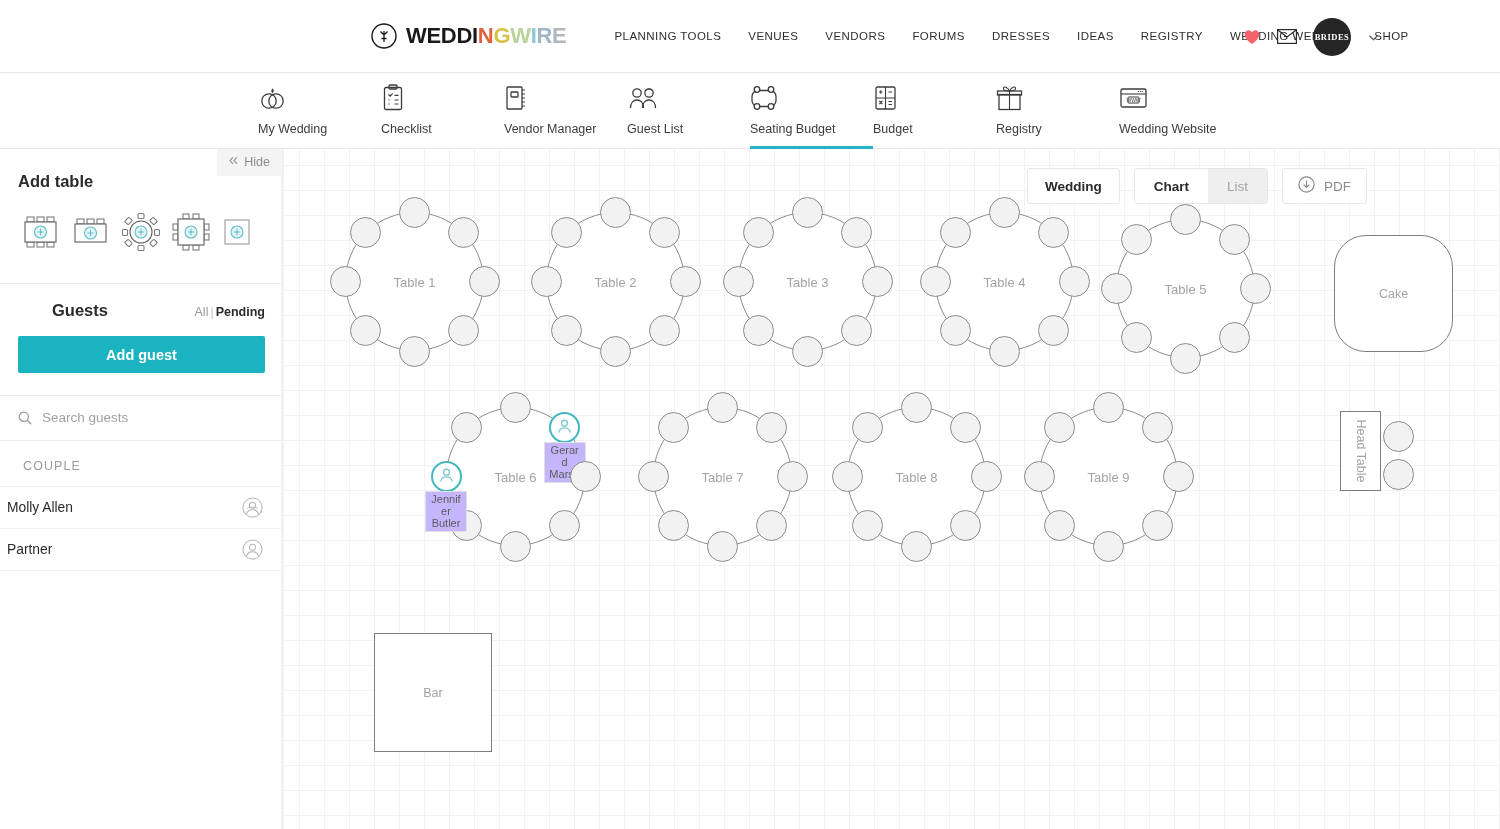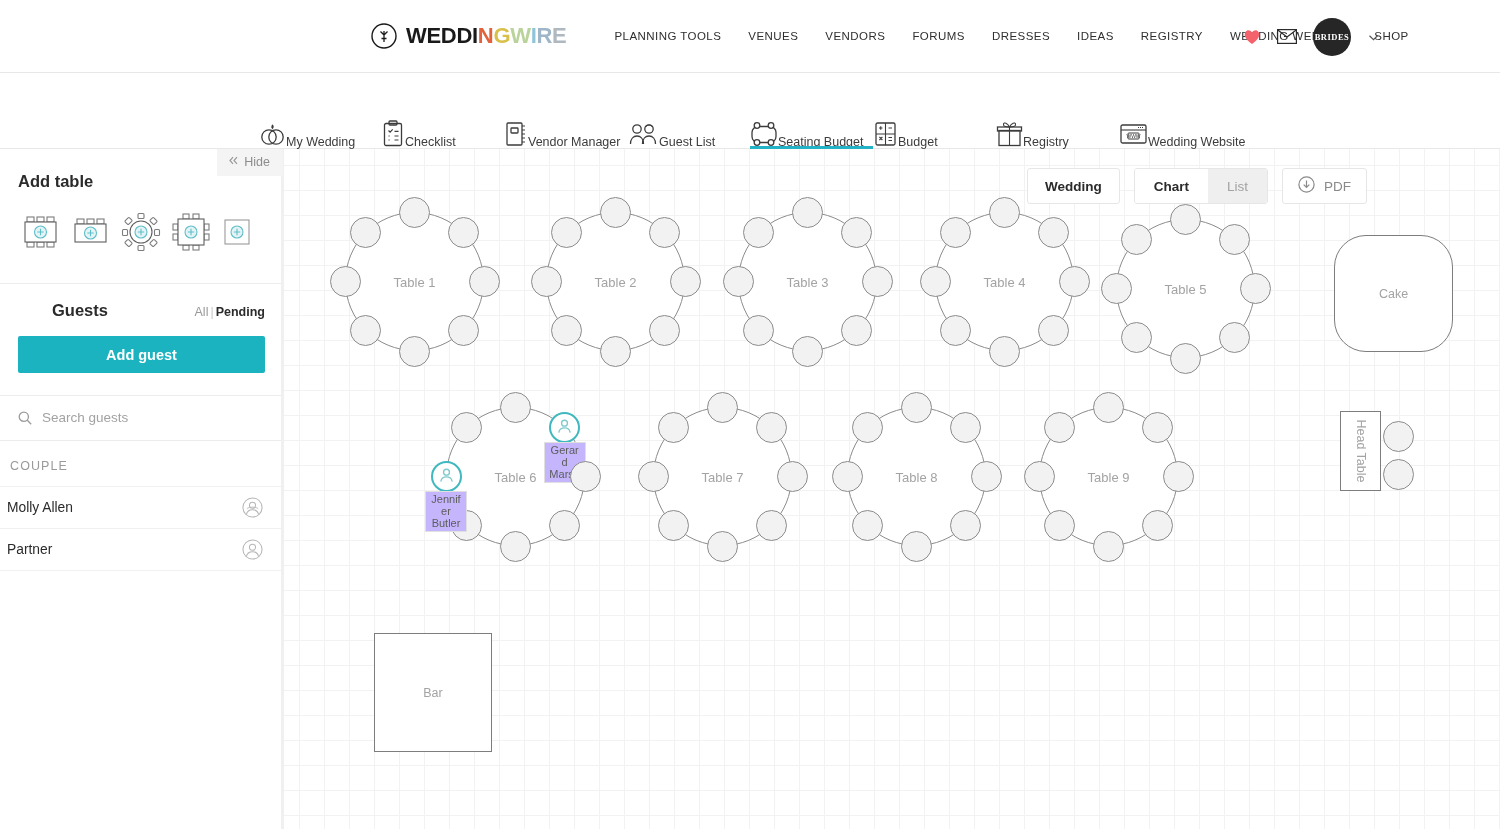--- a/index.html
+++ b/index.html
@@ -43,21 +43,21 @@
   .chev { width: 13px; height: 13px; color: #444; }
 
   
   .sub-nav {
     height: 76px; width: 1500px; background: #fff;
     display: flex; align-items: flex-start; justify-content: center;
     border-bottom: 1px solid #e8e8e8; position: relative;
   }
   .sub-item {
     width: 123px; padding-top: 10px;
-    display: flex; flex-direction: row; align-items: flex-end;
+    display: flex; flex-direction: column; align-items: flex-start;
     cursor: pointer; position: relative; height: 76px;
   }
   .sub-item .si-icon { height: 30px; display: flex; align-items: center; justify-content: center; }
   .sub-item .si-label {
     font-size: 12.5px; color: #3c3c3c; margin-top: 9px; white-space: nowrap;
   }
   .sub-item.active::after {
     content: ""; position: absolute; left: 0; right: 0; bottom: 0;
     height: 3px; background: #24b3c6;
   }
@@ -113,21 +113,21 @@
   }
   .search-row .srch-ico { width: 14px; height: 14px; color: #9b9b9b; flex:0 0 14px; }
   .search-input {
     border: none; outline: none; font-size: 13.5px; color: #555;
     font-family: "Liberation Sans", sans-serif; width: 200px; background: transparent;
   }
   .search-input::placeholder { color: #a2a2a2; }
 
   .group-head {
     font-size: 12.5px; color: #9a9a9a; letter-spacing: 1.1px;
-    padding: 18px 18px 13px 10px;
+    padding: 18px 18px 13px 23px;
   }
   .guest-row {
     display: flex; align-items: center; justify-content: space-between;
     padding: 0 20px 0 7px; height: 42px;
     border-top: 1px solid #f0f0f0; cursor: pointer;
   }
   .guest-name { font-size: 13.8px; color: #2b2b2b; }
   .guest-av { width: 21px; height: 21px; color: #b6b6b6; }
   .guest-rows-end { border-top: 1px solid #f0f0f0; }
 

